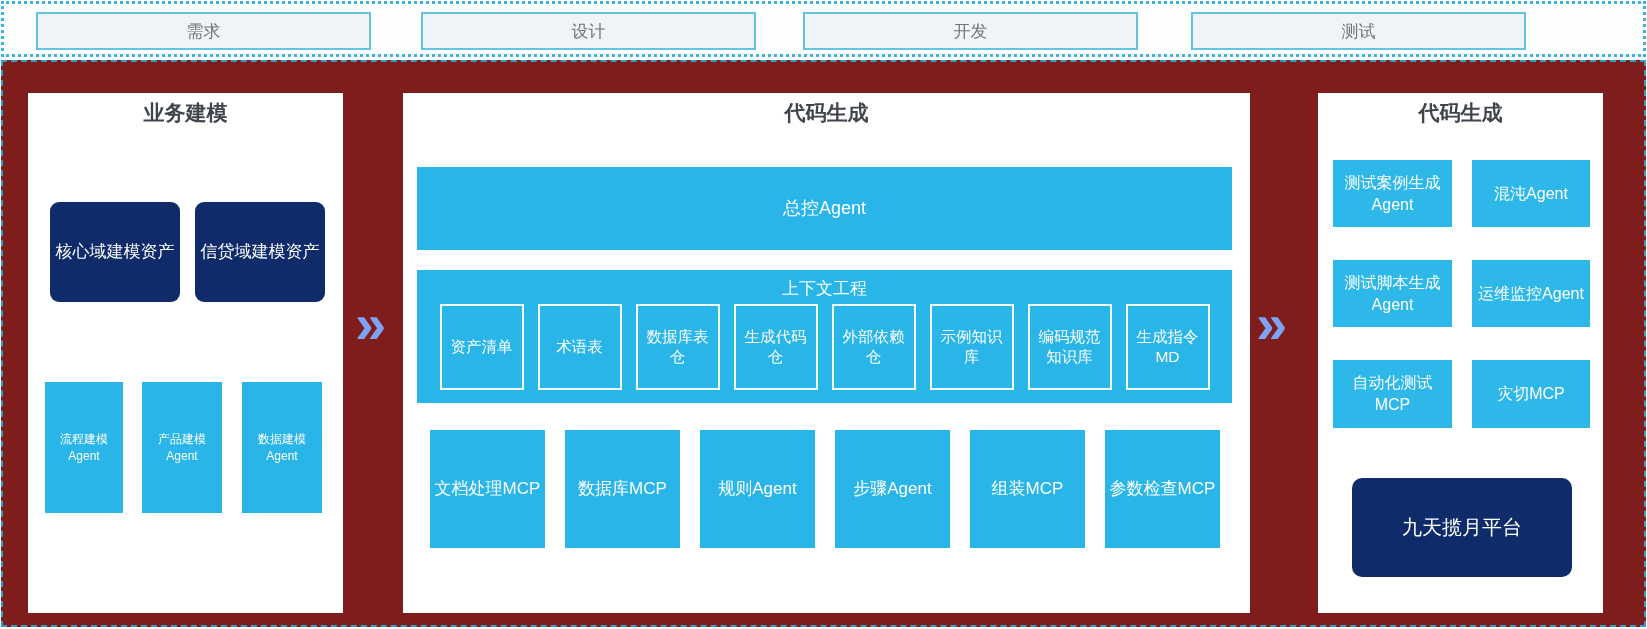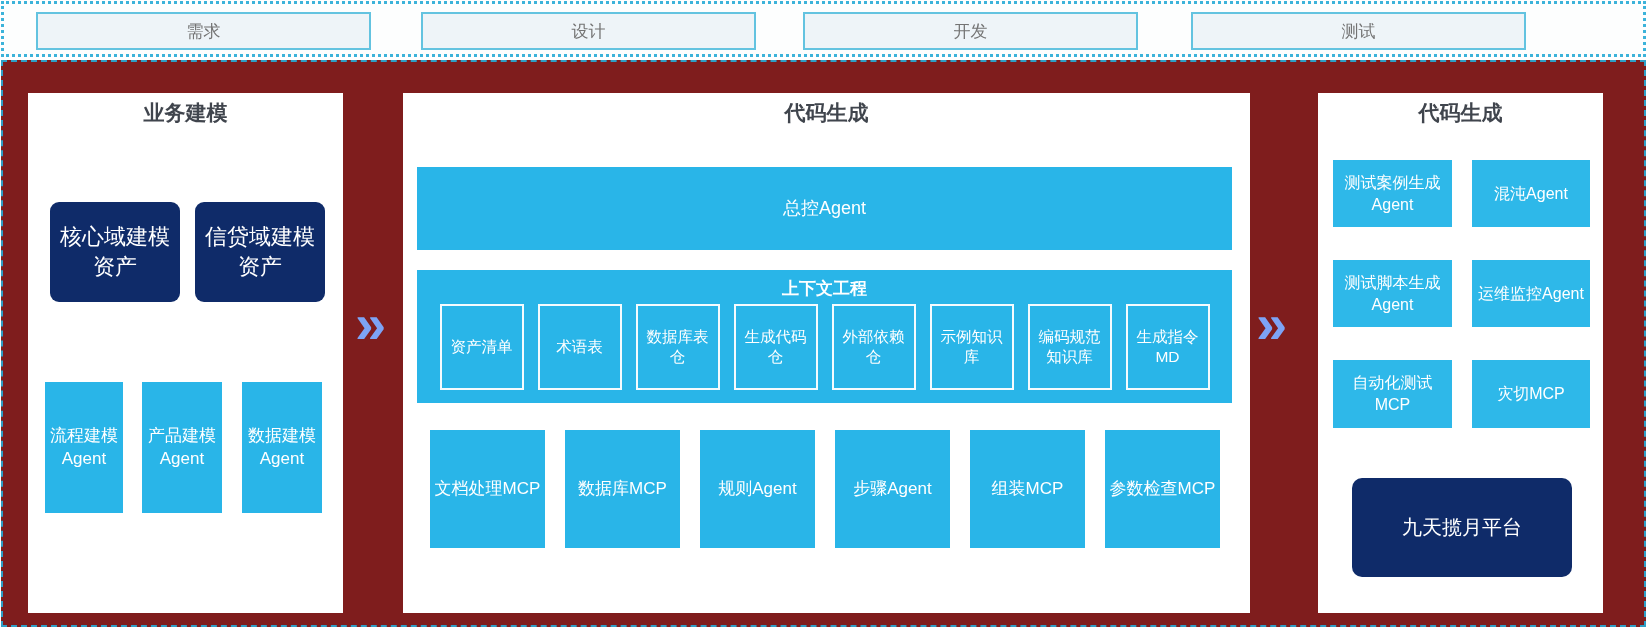--- a/index.html
+++ b/index.html
@@ -65,31 +65,31 @@
   .panel-testops  { left: 1315px; width: 285px; }
 
   
   .navy-box {
     position: absolute;
     background: #0f2b69;
     border-radius: 9px;
     color: #ffffff;
     display: flex; align-items: center; justify-content: center;
     text-align: center;
-    font-size: 22px;
+    font-size: 17px;
     line-height: 1.35;
     padding: 4px;
   }
   .cyan-box {
     position: absolute;
     background: #29b5e8;
     color: #ffffff;
     display: flex; align-items: center; justify-content: center;
     text-align: center;
-    font-size: 17px;
+    font-size: 12px;
     line-height: 1.35;
     padding: 4px;
   }
 
   
   .bm-asset-0 { left: 22px;  top: 109px; width: 130px; height: 100px; }
   .bm-asset-1 { left: 167px; top: 109px; width: 130px; height: 100px; }
   .bm-agent   { top: 289px; width: 80px; height: 131px; }
   .bm-agent-0 { left: 17px;  width: 78px; }
   .bm-agent-1 { left: 114px; }
@@ -104,21 +104,20 @@
     position: absolute;
     left: 14px; top: 177px; width: 815px; height: 133px;
     background: #29b5e8;
   }
   .context-title {
     position: absolute;
     top: 7px; left: 0; right: 0;
     text-align: center;
     color: #ffffff;
     font-size: 17px;
-    font-weight: bold;
   }
   .context-items {
     position: absolute;
     top: 34px; left: 0; right: 0;
     display: flex;
     justify-content: center;
     gap: 14px;
   }
   .context-item {
     width: 84px; height: 86px;

